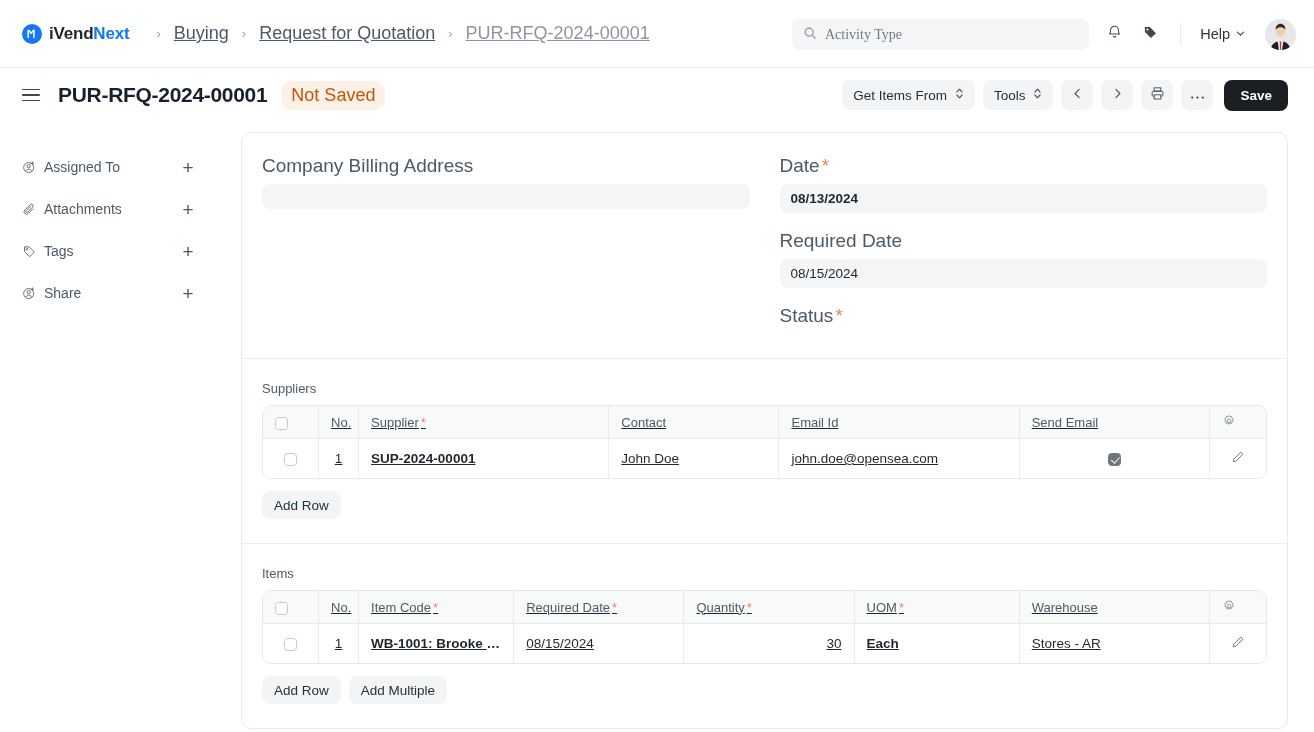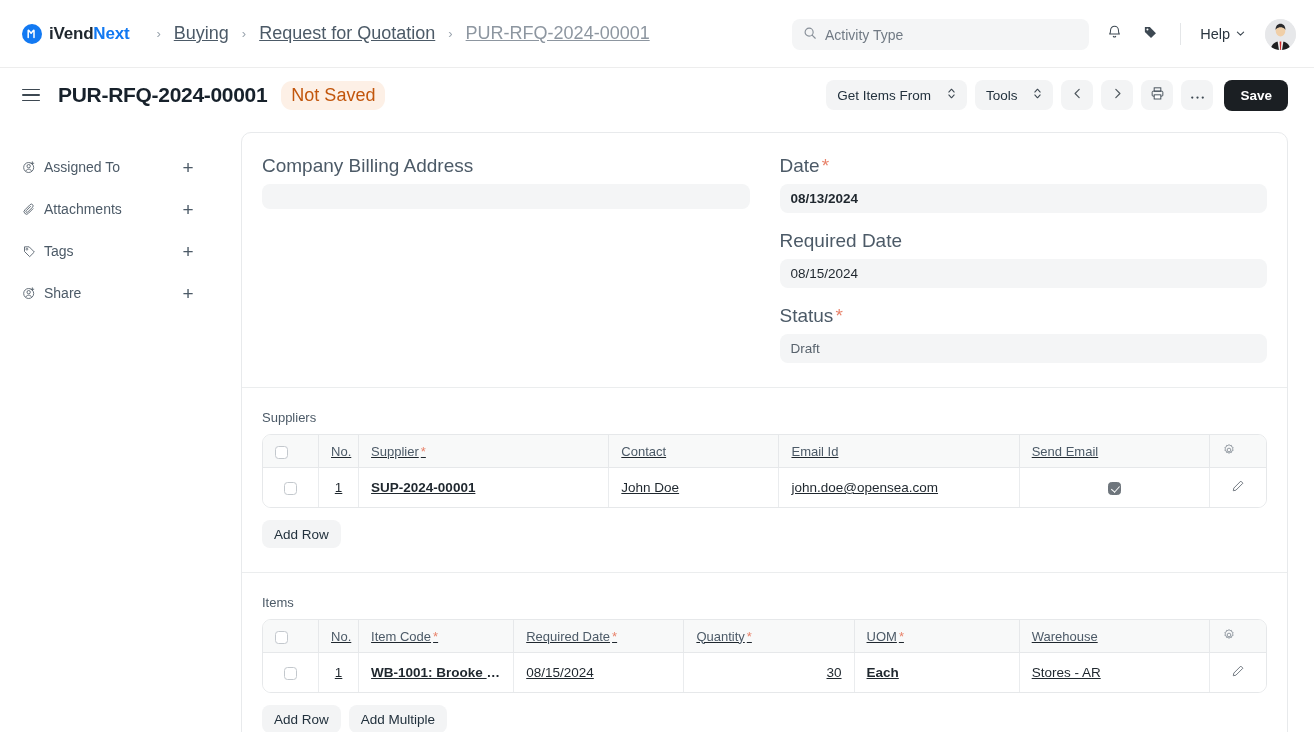--- a/index.html
+++ b/index.html
@@ -44,21 +44,21 @@
   }
 
   .searchwrap {
     position: absolute; left: 792px; top: 19px;
     width: 297px; height: 31px;
     background: #f4f5f6; border-radius: 8px;
     display: flex; align-items: center; gap: 8px; padding: 0 11px;
   }
   .searchwrap input {
     border: none; outline: none; background: transparent;
-    font-family: Liberation Sans, sans-serif; font-size: 14px; color: #2b3640; width: 100%;
+    font-family: Liberation Serif, serif; font-size: 14px; color: #2b3640; width: 100%;
   }
   .searchwrap input::placeholder { color: #717a84; }
 
   .nav-right {
     position: absolute; right: 18px; top: 0; height: 68px;
     display: flex; align-items: center; gap: 6px;
   }
   .icon-btn {
     width: 30px; height: 30px; border-radius: 7px;
     display: flex; align-items: center; justify-content: center;
@@ -90,21 +90,21 @@
     margin-left: 14px; background: #fdf0e6; color: #c2560c;
     font-size: 18px; padding: 4px 10px; border-radius: 11px; font-weight: 500;
   }
   .head-actions {
     position: absolute; right: 26px; top: 0; height: 54px;
     display: flex; align-items: center; gap: 8px;
   }
   .pill {
     background: #f3f4f5; border: none; border-radius: 8px;
     height: 30px; padding: 0 11px; font-family: inherit; font-size: 13.5px;
-    color: #22313d; display: flex; align-items: center; gap: 16px; cursor: pointer;
+    color: #22313d; display: flex; align-items: center; gap: 8px; cursor: pointer;
   }
   .pill.sq { width: 32px; padding: 0; justify-content: center; }
   .btn-save {
     background: #1b1f23; color: #fff; border: none; border-radius: 8px;
     height: 31px; padding: 0 16px; font-family: inherit; font-size: 13.5px;
     font-weight: 600; cursor: pointer; margin-left: 3px;
   }
 
   
   .body { display: flex; padding: 0 26px 0 0; }
@@ -391,21 +391,20 @@
           <div class="field">
             <span class="flabel"><span>Date</span><span class="req">*</span></span>
             <div class="fbox strong">08/13/2024</div>
           </div>
           <div class="field">
             <span class="flabel">Required Date</span>
             <div class="fbox">08/15/2024</div>
           </div>
           <div class="field">
             <span class="flabel"><span>Status</span><span class="req">*</span></span>
-            <div class="fbox grey">Draft</div>
           </div>
         </div>
       </div>
     </div>
 
     <div class="sect">
       <div class="grid-label">Suppliers</div>
       <table class="gtable">
         <colgroup>
           <col style="width:56px">

